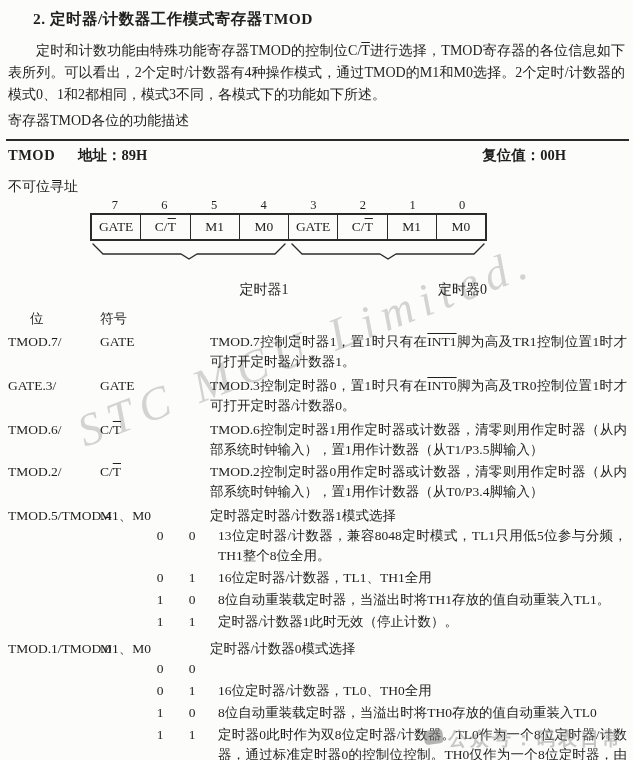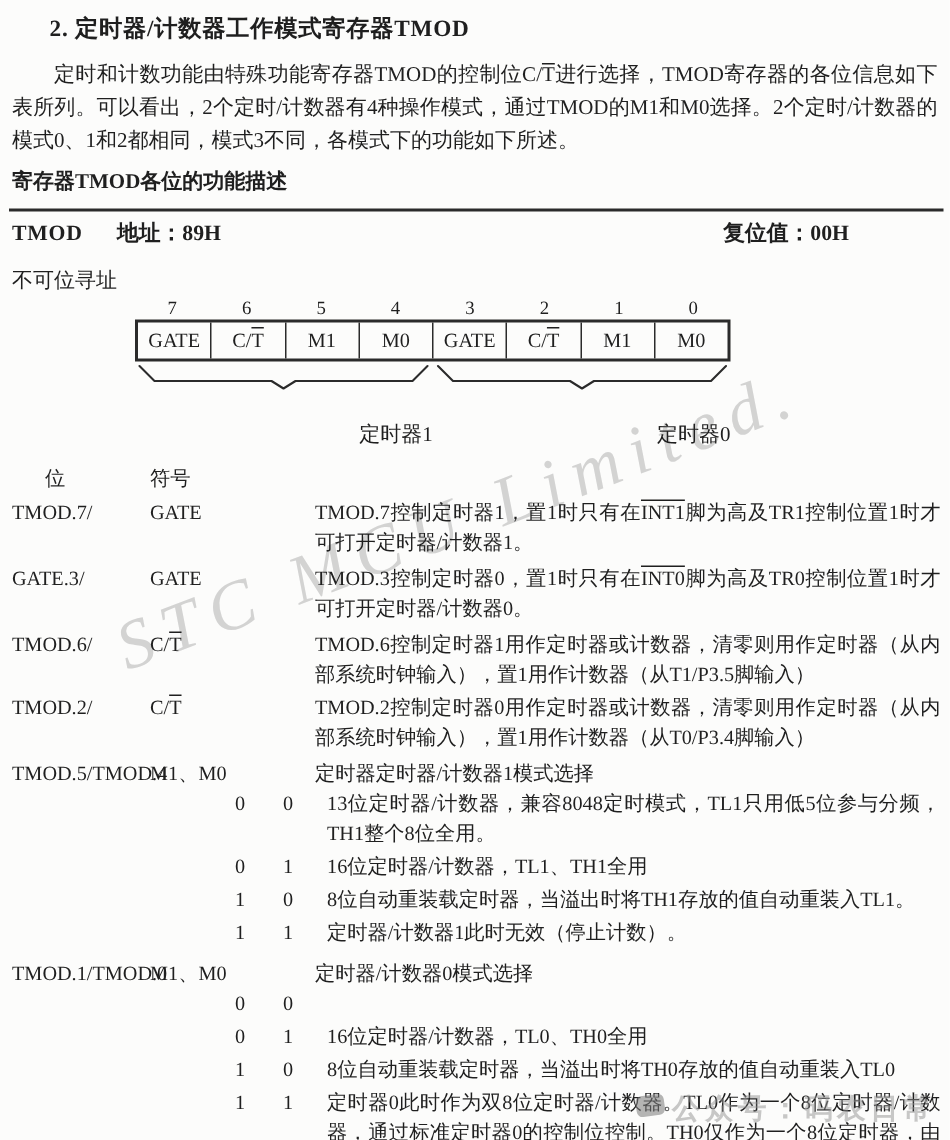--- a/index.html
+++ b/index.html
@@ -20,21 +20,20 @@
     letter-spacing:0.5px;
   }
   .intro{
     margin:10px 8px 0 8px;
     font-size:14px;line-height:22px;
     text-indent:2em;text-align:justify;
   }
   .subtitle{
     margin:6px 12px 0 8px;
     font-size:14px;
-    font-weight:bold;
   }
   .rule{
     margin:9px 4px 0 6px;
     border-top:2px solid #2b2b2b;
     height:0;
   }
   .regline{
     margin:5px 0 0 8px;
     display:flex;align-items:baseline;
     font-size:14.5px;

